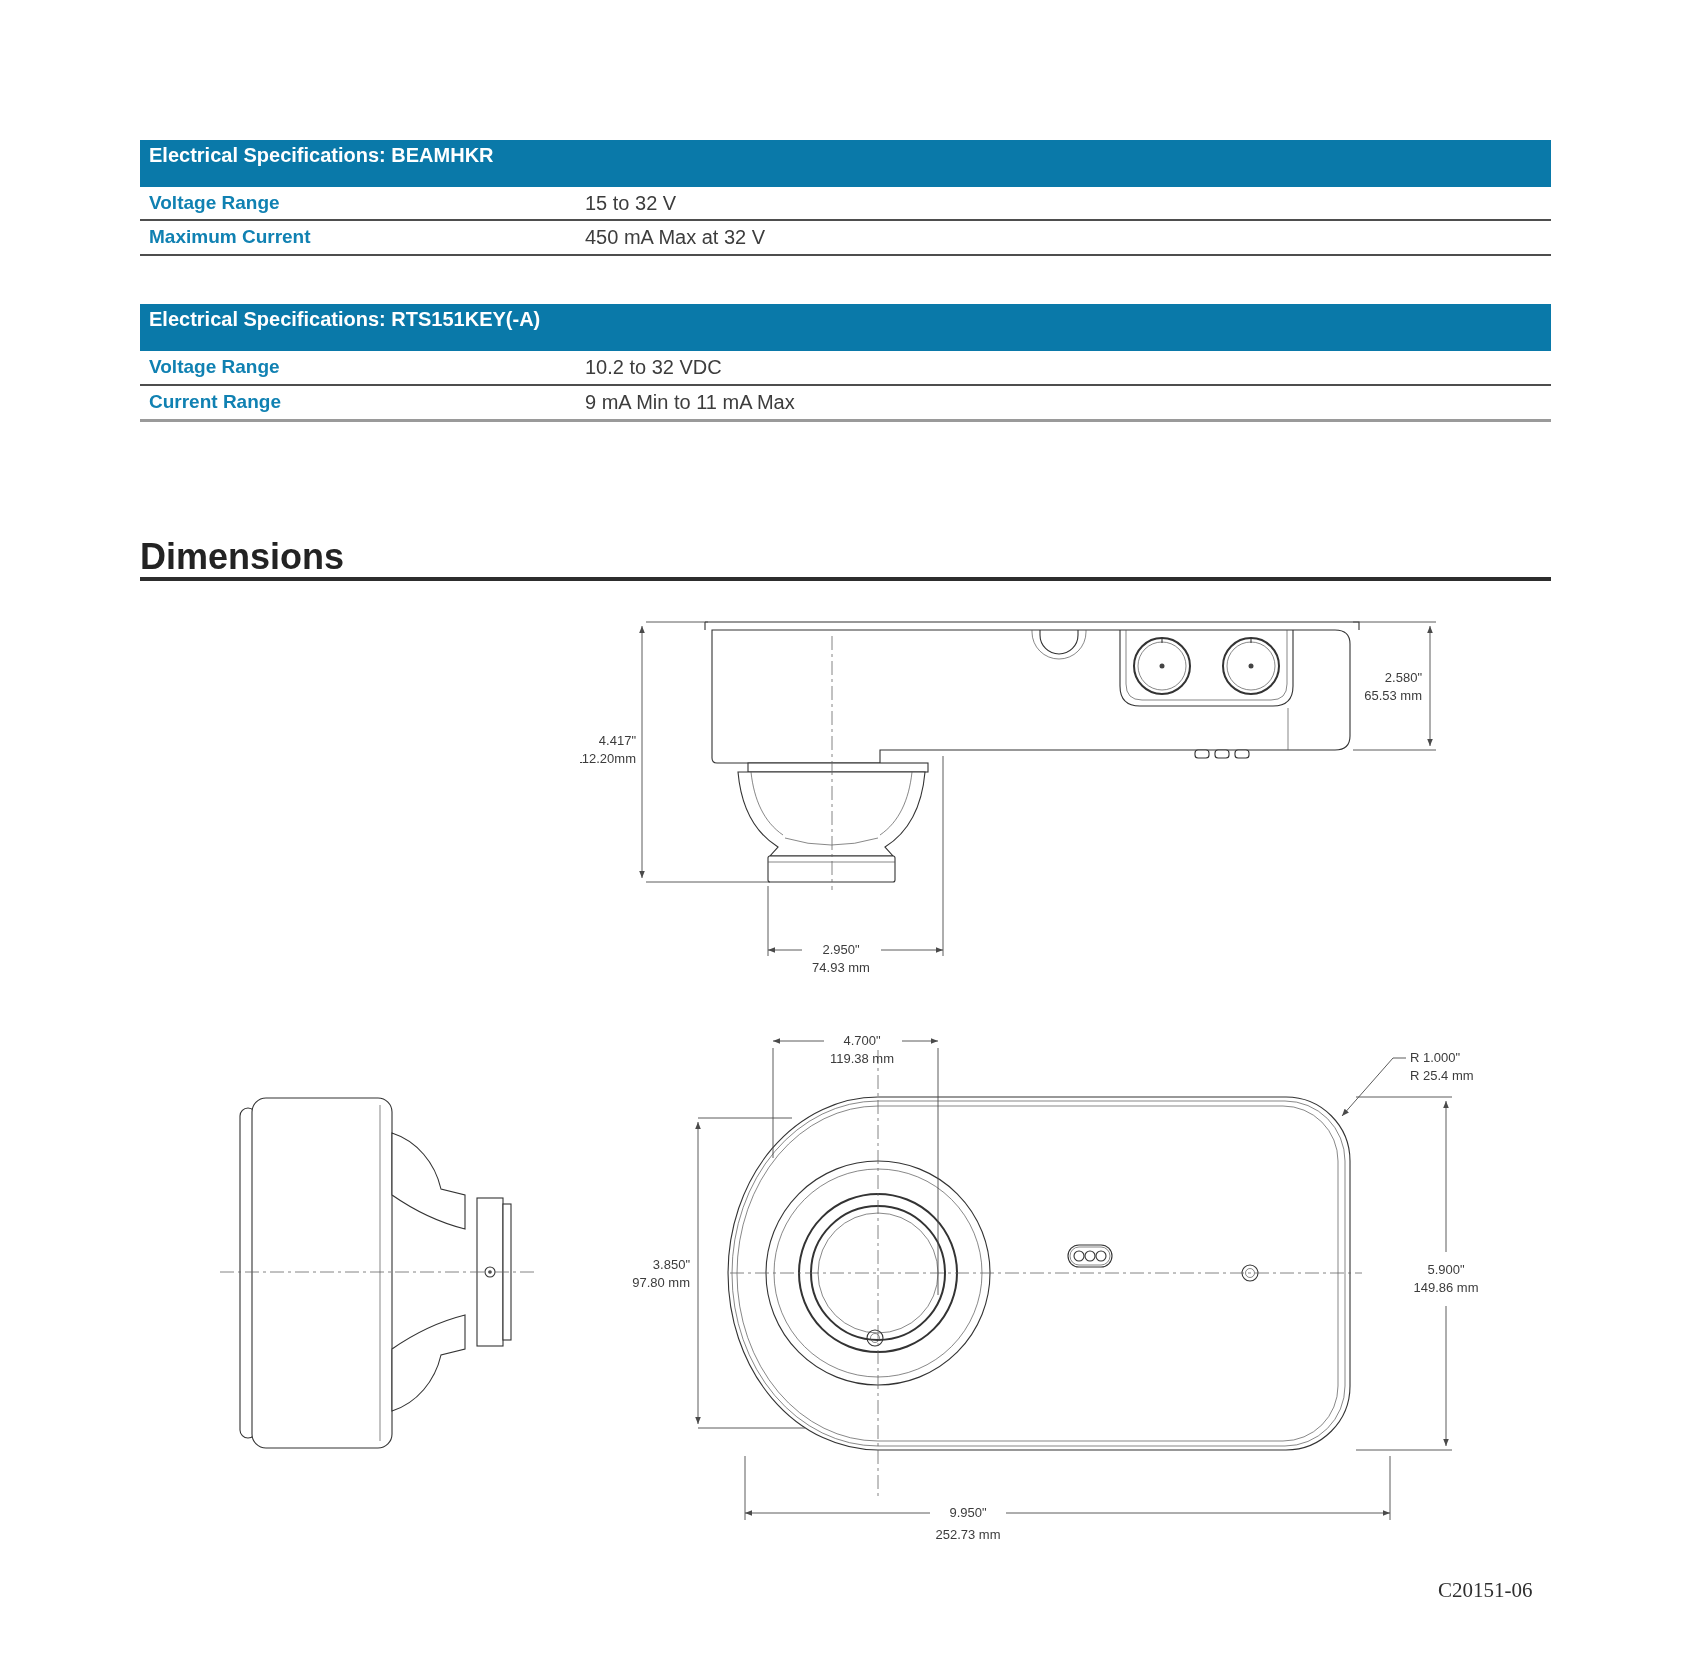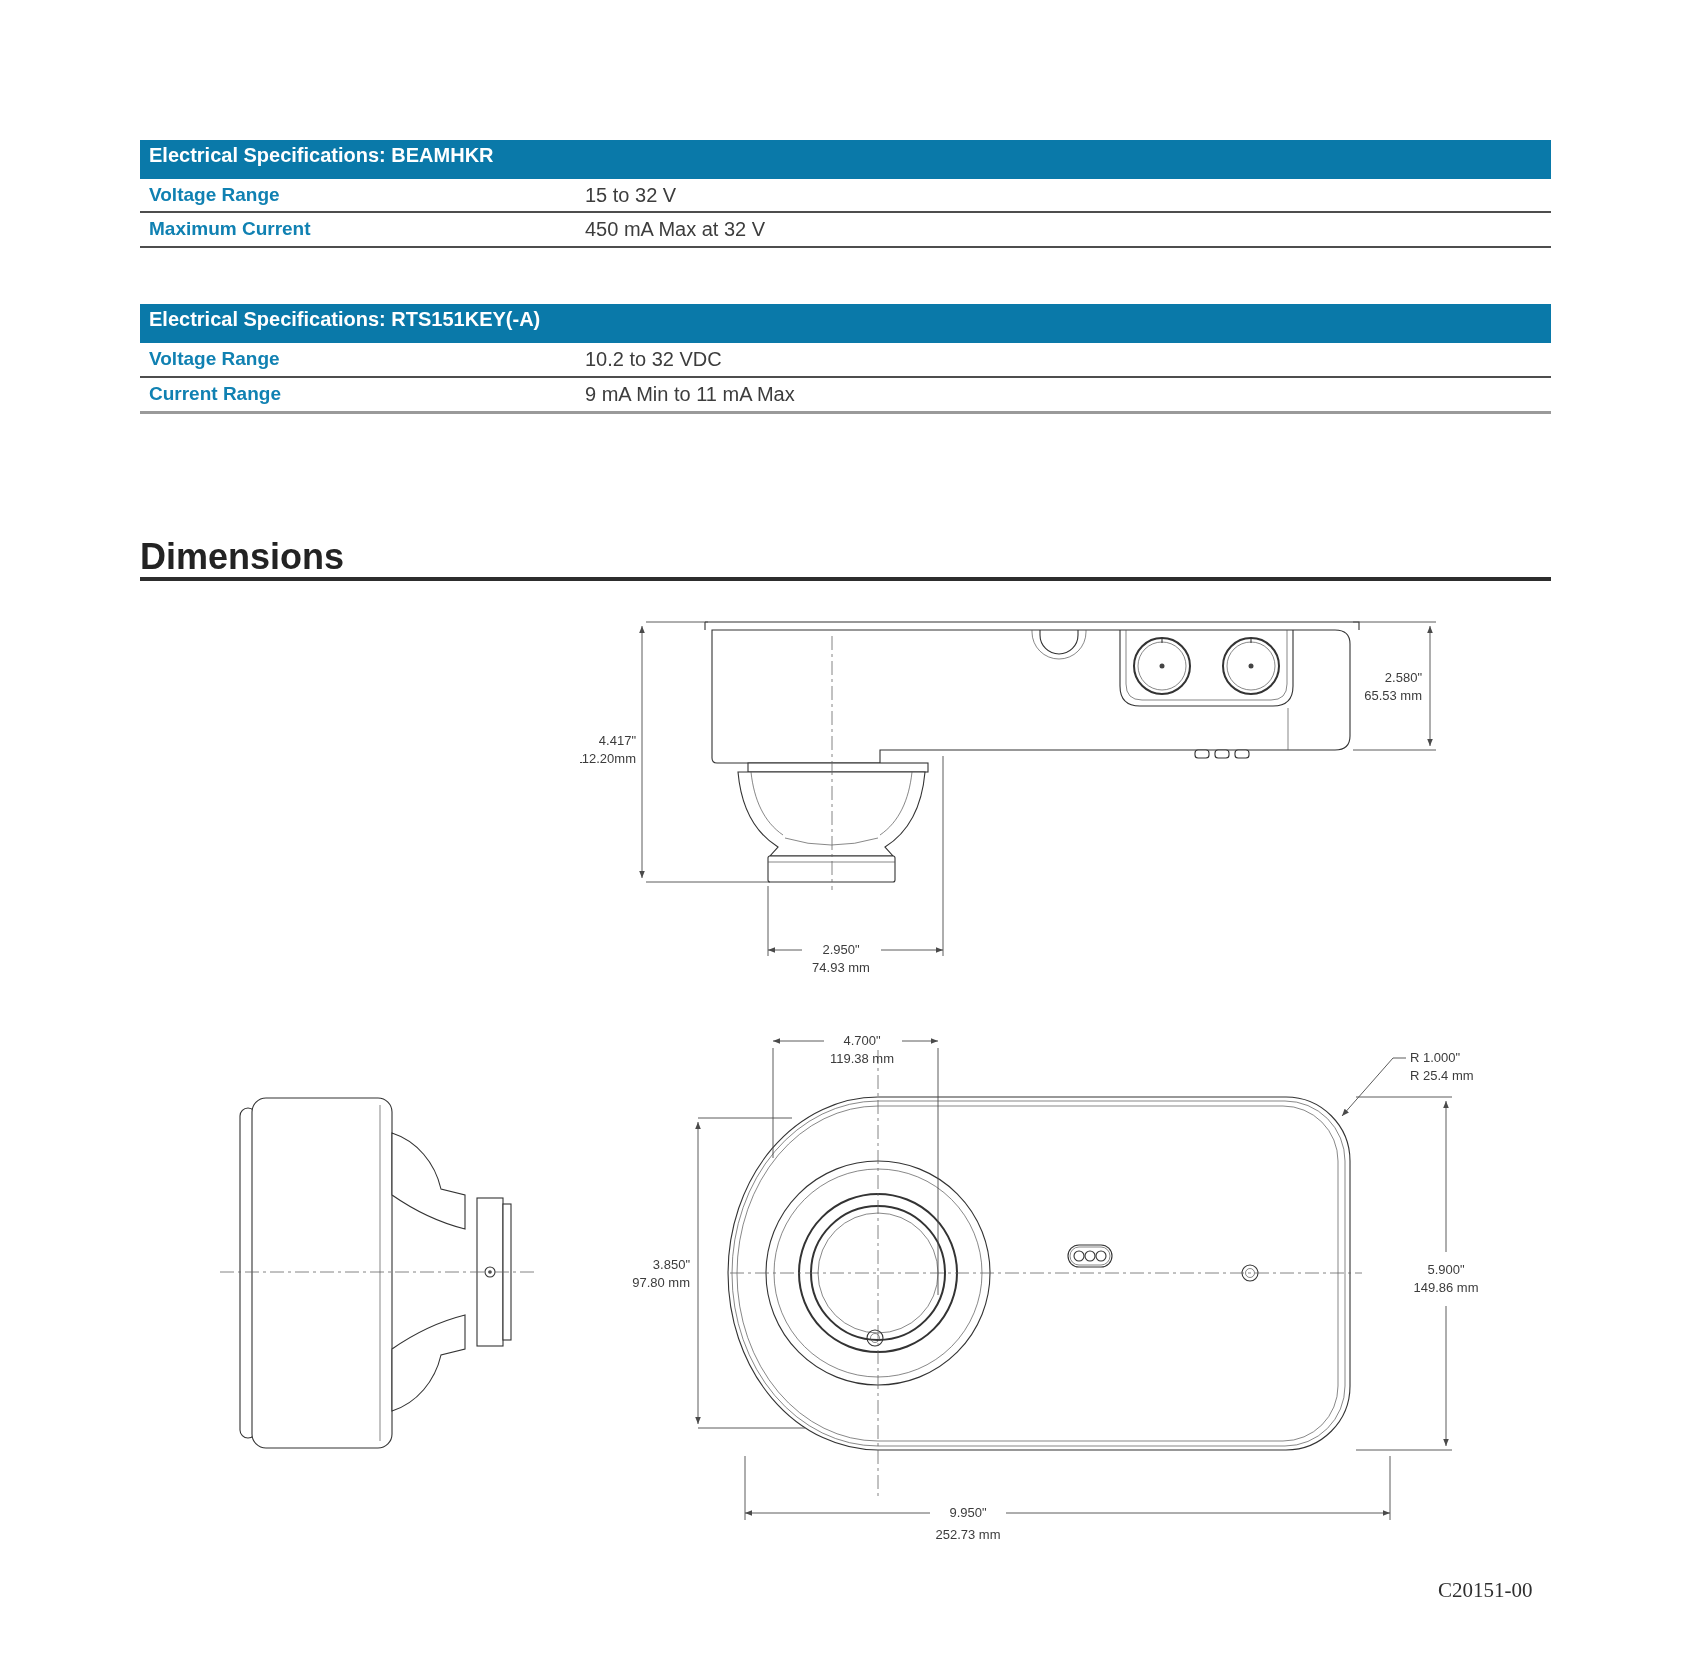--- a/index.html
+++ b/index.html
@@ -1,21 +1,21 @@
 <!DOCTYPE html>
 <html><head>
 <meta charset="utf-8">
 <style>
   html,body{margin:0;padding:0;background:#fff;}
   #page{position:relative;width:1700px;height:1660px;background:#ffffff;overflow:hidden;
         font-family:"Liberation Sans",sans-serif;}
 
   
   .spec-table{position:absolute;left:140px;width:1411px;}
-  .spec-header{height:39px;background:#0a79a9;color:#ffffff;font-weight:bold;font-size:20px;
+  .spec-header{height:47px;background:#0a79a9;color:#ffffff;font-weight:bold;font-size:20px;
                line-height:31px;padding-left:9px;box-sizing:border-box;}
   .spec-row{display:flex;border-bottom:2px solid #4e4e4e;}
   .spec-row.last{border-bottom:3px solid #9a9a9a;}
   .spec-label{width:445px;box-sizing:border-box;padding-left:9px;color:#1081b2;font-weight:bold;
               font-size:19px;line-height:32px;}
   .spec-value{color:#3d3d3d;font-size:20px;line-height:32px;}
   .spec-row.multi .spec-value div{line-height:31px;}
 
   
   .dim-title{position:absolute;left:140px;top:536px;font-size:36px;font-weight:bold;color:#232323;}
@@ -237,15 +237,15 @@
     <g>
       <line class="dim" x1="145" y1="466" x2="145" y2="530"></line>
       <line class="dim" x1="790" y1="466" x2="790" y2="530"></line>
       <line class="dim" x1="145" y1="523" x2="330" y2="523" marker-start="url(#a3)"></line>
       <line class="dim" x1="406" y1="523" x2="790" y2="523" marker-end="url(#a3)"></line>
       <text class="dimtxt" x="368" y="527" text-anchor="middle">9.950"</text>
       <text class="dimtxt" x="368" y="549" text-anchor="middle">252.73 mm</text>
     </g>
   </svg>
 
-  <div class="footer">C20151-00</div>
+  <div class="footer">C20151-06</div>
 
 </div>
 
 </body></html>

